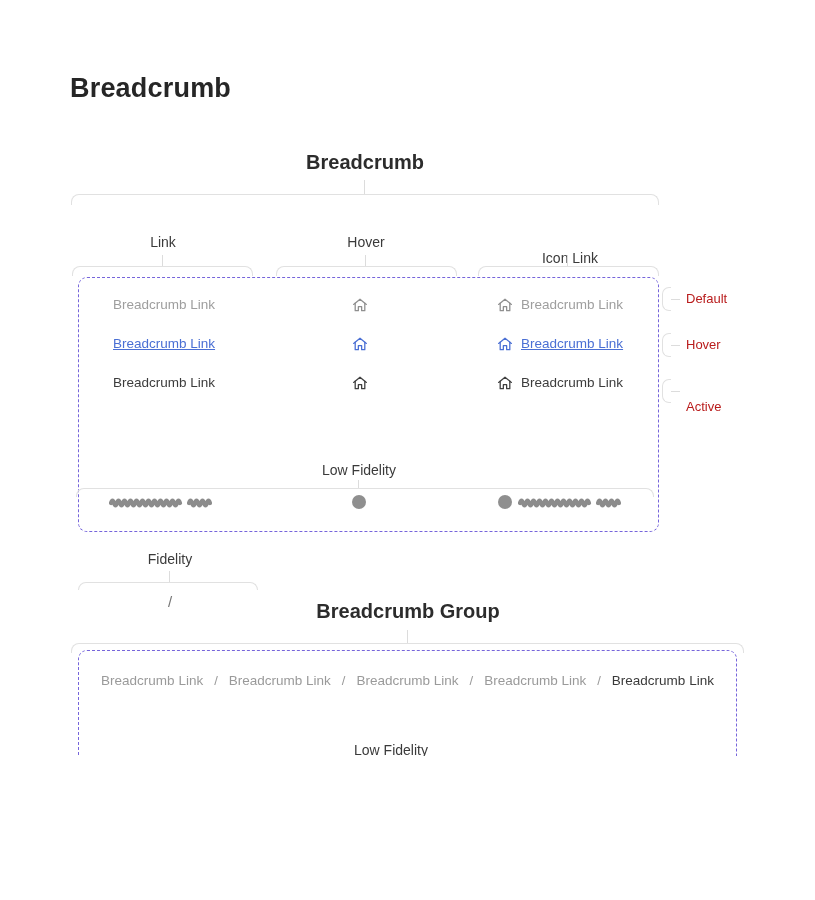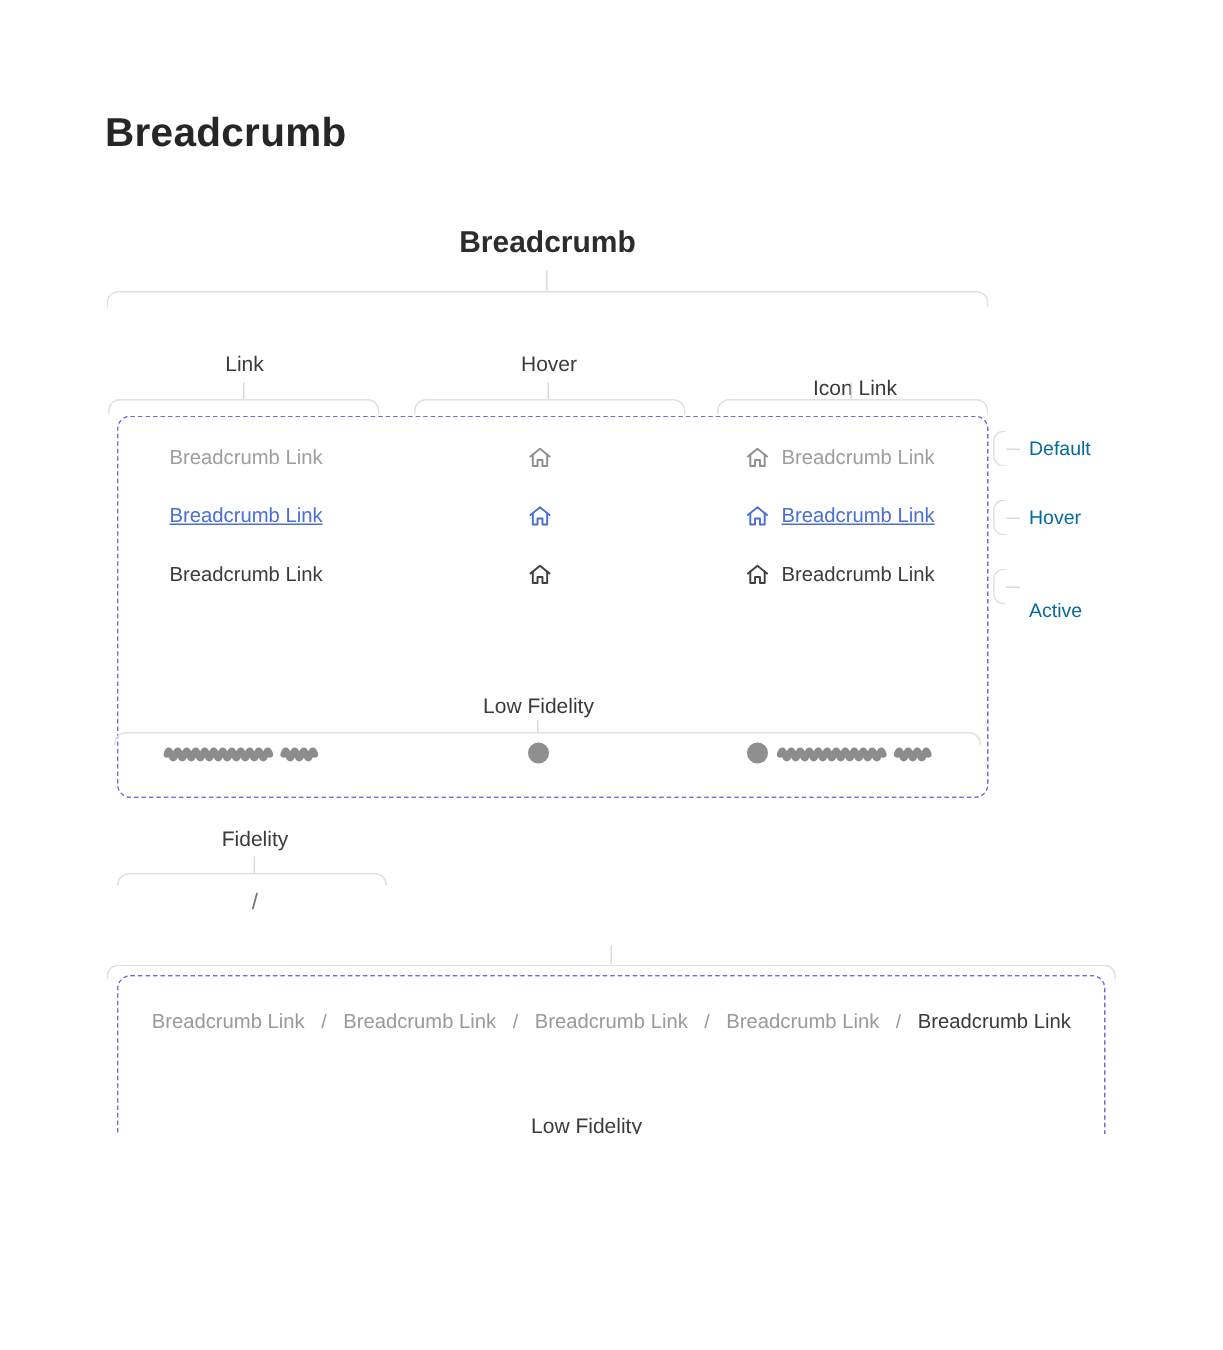--- a/index.html
+++ b/index.html
@@ -16,21 +16,21 @@
   }
   *{margin:0;padding:0;box-sizing:border-box;}
   html,body{background:#ffffff;}
   body{font-family:"Liberation Sans","DejaVu Sans",sans-serif;}
   .stage{position:relative;width:815px;height:756px;background:#fff;overflow:hidden;}
   .abs{position:absolute;}
   .ctr{text-align:center;}
   .page-title{font-size:27px;font-weight:700;color:var(--ink);letter-spacing:.2px;}
   .sec-title{font-size:20px;font-weight:700;color:#2c2c2c;}
   .spec-label{font-size:14px;color:var(--label);}
-  .state-label{font-size:13px;color:#0369a1;}
+  .state-label{font-size:13px;color:#b91c1c;}
   .tick-v{width:1px;background:#dcdcdc;}
   .tick-h{height:1px;background:#dcdcdc;}
   .bracket-h{border:1px solid var(--bracket);border-bottom:none;border-radius:8px 8px 0 0;background:transparent;}
   .bracket-state{border:1.4px solid var(--bracket);border-right:none;border-radius:7px 0 0 7px;background:transparent;}
   .dashed-frame{border:1.5px dashed var(--accent);border-radius:9px;background:transparent;}
   .crumb{font-size:13.5px;line-height:16px;}
   .crumb.default{color:var(--link-default);}
   .crumb.hover{color:var(--link-hover);text-decoration:underline;}
   .crumb.active{color:var(--link-active);}
   .icon-link{display:flex;align-items:center;gap:7px;height:18px;}
@@ -150,20 +150,21 @@
     <svg class="scrib" viewBox="0 0 105 12" width="105" height="12">
         <use href="#squig"></use>
       </svg>
   </div>
 
   <div class="abs spec-label ctr" style="left:110px;top:551px;width:120px;">Fidelity</div>
   <div class="abs tick-v" style="left:169px;top:571px;height:11px;"></div>
   <div class="abs bracket-h" style="left:78px;top:582px;width:180px;height:8px;"></div>
   <div class="abs sep-char ctr" style="left:130px;top:593px;width:80px;">/</div>
 
+  <div class="abs sec-title ctr" style="left:288px;top:600px;width:240px;">Breadcrumb Group</div>
   <div class="abs tick-v" style="left:407px;top:630px;height:13px;"></div>
   <div class="abs bracket-h" style="left:71px;top:643px;width:673px;height:10px;"></div>
   <div class="abs dashed-frame" style="left:78px;top:650px;width:659px;height:176px;"></div>
 
   <div class="abs group-row" style="left:78px;top:673px;width:659px;">
     <a class="g-link">Breadcrumb Link</a>
     <span class="sep">/</span>
     <a class="g-link">Breadcrumb Link</a>
     <span class="sep">/</span>
     <a class="g-link">Breadcrumb Link</a>

